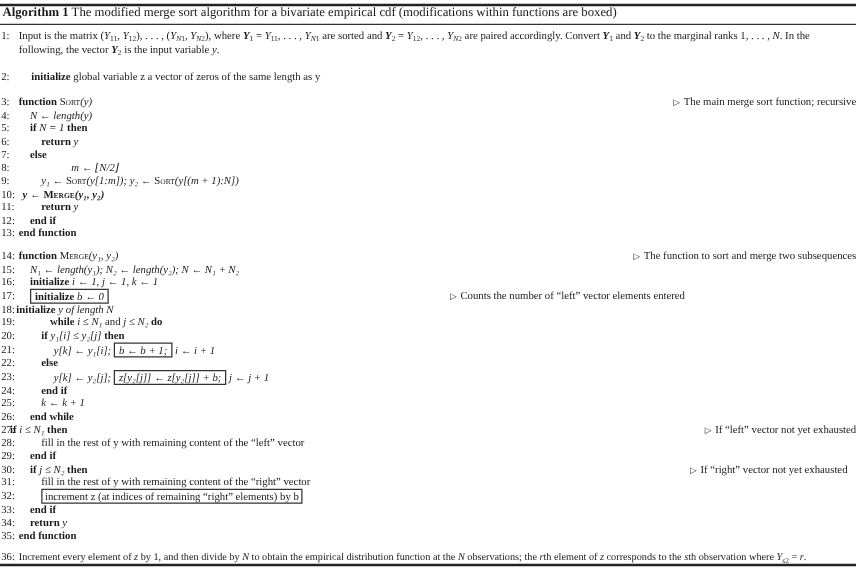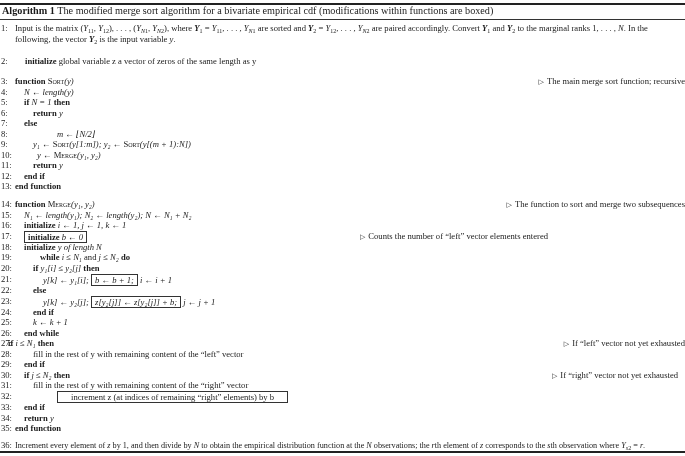--- a/index.html
+++ b/index.html
@@ -71,21 +71,21 @@
 <div class="line" style="top:128.5px;">
   <span class="ln">8:</span>
   <span class="body" style="left:33px;margin-left:24px;"><i>m ← ⌊N/2⌋</i></span>
 </div>
 <div class="line" style="top:139px;">
   <span class="ln">9:</span>
   <span class="body" style="left:33px;"><i>y₁ ← </i><span class="sc">Sort</span><i>(y[1:m]); y₂ ← </i><span class="sc">Sort</span><i>(y[(m + 1):N])</i></span>
 </div>
 <div class="line" style="top:149.5px;">
   <span class="ln">10:</span>
-  <span class="body" style="left:37px;"><i>y ← </i><span class="sc">Merge</span><i>(y₁, y₂)</i></span>
+  <span class="body" style="left:18px;font-weight:bold;"><i>y ← </i><span class="sc">Merge</span><i>(y₁, y₂)</i></span>
 </div>
 <div class="line" style="top:160px;">
   <span class="ln">11:</span>
   <span class="body" style="left:33px;"><span class="kw">return</span> <i>y</i></span>
 </div>
 <div class="line" style="top:170.5px;">
   <span class="ln">12:</span>
   <span class="body" style="left:24px;"><span class="kw">end if</span></span>
 </div>
 <div class="line" style="top:181px;">
@@ -106,21 +106,21 @@
   <span class="ln">16:</span>
   <span class="body" style="left:24px;"><span class="kw">initialize</span> <i>i ← 1, j ← 1, k ← 1</i></span>
 </div>
 <div class="line" style="top:231px; width:548px;">
   <span class="ln">17:</span>
   <span class="body" style="left:24px;"><span class="box"><span class="kw">initialize</span> <i>b ← 0</i></span></span>
   <span class="cmt"><span class="tri">▷</span><span>Counts the number of “left” vector elements entered</span></span>
 </div>
 <div class="line" style="top:241.5px;">
   <span class="ln">18:</span>
-  <span class="body" style="left:24px;"><span class="kw">initialize</span> <i>y of length N</i></span>
+  <span class="body" style="left:13px;"><span class="kw">initialize</span> <i>y of length N</i></span>
 </div>
 <div class="line" style="top:252px;">
   <span class="ln">19:</span>
   <span class="body" style="left:40px;"><span class="kw">while</span> <i>i ≤ N₁</i> <span>and</span> <i>j ≤ N₂</i> <span class="kw">do</span></span>
 </div>
 <div class="line" style="top:262.5px;">
   <span class="ln">20:</span>
   <span class="body" style="left:33px;"><span class="kw">if</span> <i>y₁[i] ≤ y₂[j]</i> <span class="kw">then</span></span>
 </div>
 <div class="line" style="top:273.5px;">
@@ -164,21 +164,21 @@
   <span class="ln">30:</span>
   <span class="body" style="left:24px;"><span class="kw">if</span> <i>j ≤ N₂</i> <span class="kw">then</span></span>
   <span class="cmt"><span class="tri">▷</span><span>If “right” vector not yet exhausted</span></span>
 </div>
 <div class="line" style="top:380px;">
   <span class="ln">31:</span>
   <span class="body" style="left:33px;"><span>fill in the rest of y with remaining content of the “right” vector</span></span>
 </div>
 <div class="line" style="top:391px;">
   <span class="ln">32:</span>
-  <span class="body" style="left:33px;"><span class="box" style="padding:0 13px;margin-left:24px;"><span>increment z (at indices of remaining “right” elements) by b</span></span></span>
+  <span class="body" style="left:33px;"><span class="box" style="padding:0 2px;"><span>increment z (at indices of remaining “right” elements) by b</span></span></span>
 </div>
 <div class="line" style="top:402px;">
   <span class="ln">33:</span>
   <span class="body" style="left:24px;"><span class="kw">end if</span></span>
 </div>
 <div class="line" style="top:412.5px;">
   <span class="ln">34:</span>
   <span class="body" style="left:24px;"><span class="kw">return</span> <i>y</i></span>
 </div>
 <div class="line" style="top:423px;">

